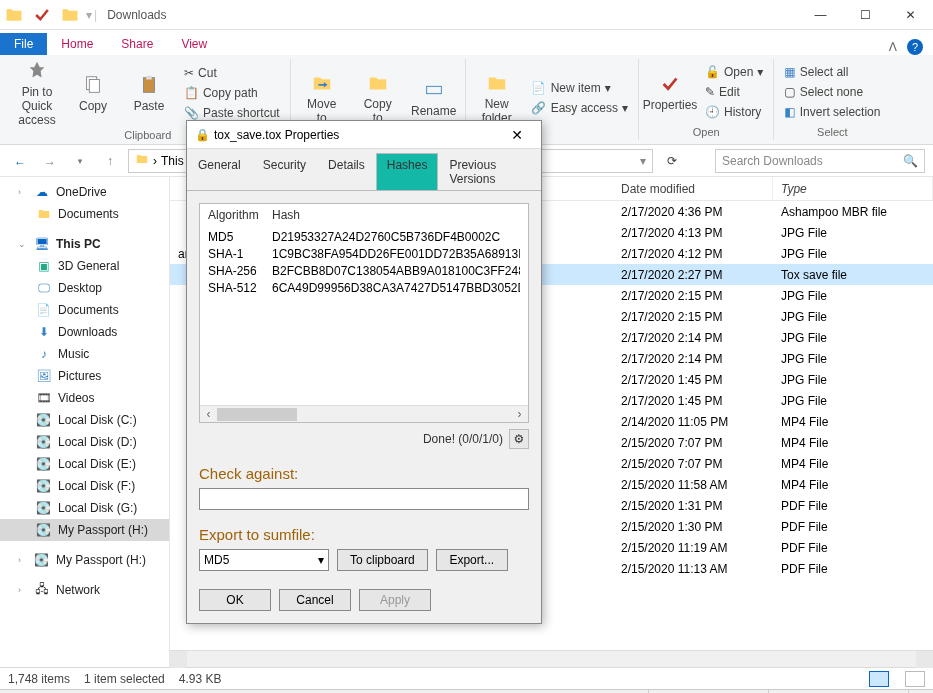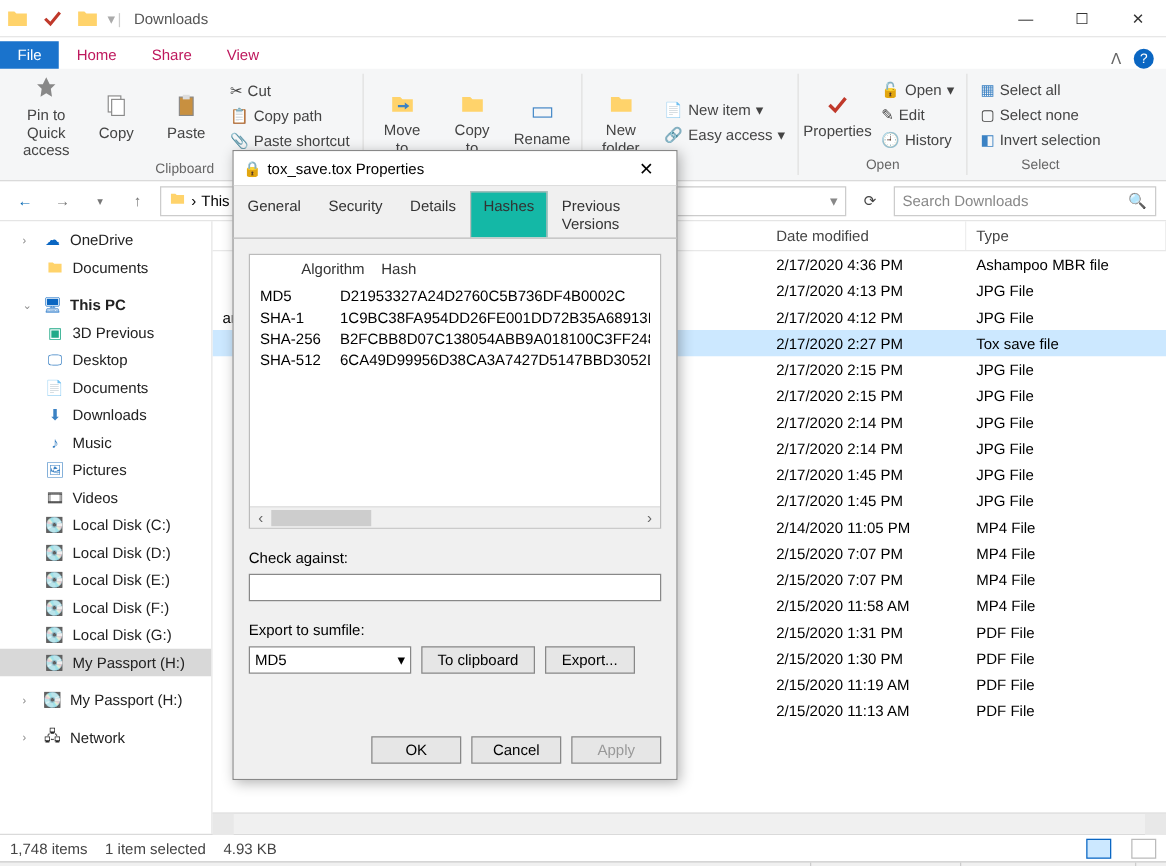--- a/index.html
+++ b/index.html
@@ -25,37 +25,37 @@
 .rbtn-small { display:flex; align-items:center; gap:4px; font-size:11px; color:#444; padding:2px 4px; }
 .rgroup-label { font-size:11px; color:#666; text-align:center; padding:2px 0; }
 .ricon { width:24px; height:24px; display:flex; align-items:center; justify-content:center; }
 .ricon svg { width:22px; height:22px; }
 
 .locbar { height:32px; display:flex; align-items:center; gap:6px; padding:0 8px; border-bottom:1px solid #e5e5e5; }
 .navbtn { width:24px;height:24px;display:flex;align-items:center;justify-content:center;color:#777;border-radius:2px; }
 .navbtn.enabled { color:#0066b3; }
 .address { flex:1; border:1px solid #ccc; height:24px; display:flex; align-items:center; padding:0 6px; gap:4px; font-size:12px; }
 .refresh { width:26px; display:flex; align-items:center; justify-content:center; color:#444; }
-.search { width:210px; border:1px solid #ccc; height:24px; display:flex; align-items:center; padding:0 6px; color:#888; gap:6px; }
+.search { width:210px; border:1px solid #ccc; height:24px; display:flex; align-items:center; padding:0 6px; color:#888; gap:6px;margin-left:24px; }
 
 .body { display:flex; height:490px; }
 .nav { width:170px; border-right:1px solid #e5e5e5; overflow:hidden; padding-top:4px; }
 .nav-item { display:flex; align-items:center; gap:6px; padding:3px 6px 3px 18px; font-size:12px; color:#222; white-space:nowrap; }
 .nav-item.lvl2 { padding-left:36px; }
 .nav-item.sel { background:#d8d8d8; }
 .nav-sep { height:8px; }
 .exp { width:10px; color:#888; font-size:9px; }
 .ni-icon { width:16px;height:16px;display:flex;align-items:center;justify-content:center; }
 
 .listarea { flex:1; display:flex; flex-direction:column; }
 .cols { display:flex; height:24px; border-bottom:1px solid #e8e8e8; align-items:center; color:#444; }
 .col { padding:0 8px; border-right:1px solid #eee; height:100%; display:flex; align-items:center; }
 .col-name { flex:1; }
 .col-date { width:160px; }
-.col-type { width:160px; }
+.col-type { width:160px;font-style:italic; }
 .rows { flex:1; overflow:hidden; position:relative; }
 .row { display:flex; height:21px; align-items:center; font-size:12px; }
 .row.sel { background:#cce8ff; }
 .row .c1 { flex:1; padding-left:8px; white-space:nowrap; overflow:hidden; text-overflow:ellipsis; }
 .row .c2 { width:160px; padding-left:8px; }
 .row .c3 { width:160px; padding-left:8px; white-space:nowrap; overflow:hidden; text-overflow:ellipsis; }
 .hscroll { height:17px; background:#f0f0f0; border-top:1px solid #ddd; margin-top:auto; position:relative; }
 .hscroll::before,.hscroll::after { content:""; position:absolute; top:0; width:17px; height:17px; background:#e8e8e8; }
 .hscroll::before { left:0; } .hscroll::after { right:0; }
 
@@ -69,38 +69,38 @@
 
 .dialog { position:absolute; left:186px; top:120px; width:356px; height:504px; background:#f0f0f0; border:1px solid #888; box-shadow:2px 2px 10px rgba(0,0,0,.3); display:flex; flex-direction:column; }
 .dlg-title { height:28px; background:#fff; display:flex; align-items:center; padding:0 4px 0 8px; border-bottom:1px solid #ddd; }
 .dlg-title .lock { margin-right:4px; }
 .dlg-close { margin-left:auto; width:40px; height:28px; display:flex; align-items:center; justify-content:center; font-size:14px; }
 .dlg-tabs { display:flex; background:#f0f0f0; padding-top:4px; }
 .dlg-tab { padding:4px 10px; border:1px solid transparent; font-size:12px; color:#333; }
 .dlg-tab.active { background:#14b8a6; border:1px solid #bbb; border-bottom:1px solid #fff; }
 .dlg-body { flex:1; background:#f0f0f0; border-top:1px solid #bbb; margin-top:-1px; padding:12px; display:flex; flex-direction:column; gap:6px; }
 .hashbox { border:1px solid #bbb; background:#fff; height:220px; display:flex; flex-direction:column; }
-.hashhead { display:flex; padding:4px 8px; color:#333;margin-left:33px; }
+.hashhead { display:flex; padding:4px 8px; color:#333; }
 .hashhead .ha { width:64px; } 
 .hashrows { flex:1; overflow:hidden; padding:2px 8px; }
 .hashrow { display:flex; font-size:12px; height:17px; align-items:center; white-space:nowrap; }
 .hashrow .ha { width:64px; }
 .hashrow .hv { flex:1; overflow:hidden; }
 .hash-hs { height:17px; background:#f0f0f0; border-top:1px solid #ddd; display:flex; align-items:center; }
 .hash-hs .arr { width:17px; text-align:center; color:#666; }
 .hash-hs .thumb { width:80px; height:13px; background:#cdcdcd; margin-left:0; }
 .doneline { display:flex; justify-content:flex-end; align-items:center; gap:6px; font-size:12px; color:#333; }
 .gearbtn { width:20px;height:20px;border:1px solid #bbb;background:#e8e8e8;display:flex;align-items:center;justify-content:center; }
-.dlg-label { font-size:12px; color:#000000; }
+.dlg-label { font-size:15px; color:#a16207; }
 .dlg-input { width:100%; height:22px; border:1px solid #888; background:#fff; padding:0 4px; }
 .dlg-select { width:130px; height:22px; border:1px solid #888; background:#fff; display:flex; align-items:center; padding:0 4px; justify-content:space-between; }
 .dlg-btn { height:22px; padding:0 12px; border:1px solid #888; background:#e6e6e6; display:inline-flex; align-items:center; justify-content:center; font-size:12px; min-width:72px; }
 .dlg-btn.disabled { color:#999; }
 .dlg-row { display:flex; gap:8px; align-items:center; }
-.dlg-buttons { display:flex; gap:8px; justify-content:flex-end; margin-top:auto; padding-top:8px; }
+.dlg-buttons { display:flex; gap:8px; justify-content:flex-start; margin-top:auto; padding-top:8px; }
 .dialog .sep { height:4px; }
 </style>
 </head>
 <body>
 
 <div class="titlebar">
   <div class="tbicon">
       <svg viewBox="0 0 24 24">
         <path fill="#ffd36b" d="M3 5h6l2 2h10v12H3z"></path>
       </svg>
@@ -326,21 +326,21 @@
         <span>Documents</span>
       </div>
     <div class="nav-sep"></div>
     <div class="nav-item">
         <span class="exp">⌄</span>
         <span class="ni-icon" style="color:#0a66c2">🖥</span>
         <span style="font-weight:600">This PC</span>
       </div>
     <div class="nav-item lvl2">
         <span class="ni-icon" style="color:#2a8">▣</span>
-        <span>3D Previous</span>
+        <span>3D General</span>
       </div>
     <div class="nav-item lvl2">
         <span class="ni-icon" style="color:#3b82c4">🖵</span>
         <span>Desktop</span>
       </div>
     <div class="nav-item lvl2">
         <span class="ni-icon">📄</span>
         <span>Documents</span>
       </div>
     <div class="nav-item lvl2">
@@ -549,20 +549,26 @@
           <div class="hashrow">
             <span class="ha">SHA-512</span>
             <span class="hv">6CA49D99956D38CA3A7427D5147BBD3052DAB</span>
           </div>
         </div>
       <div class="hash-hs">
           <span class="arr">‹</span>
           <span class="thumb"></span>
           <span class="arr" style="margin-left:auto">›</span>
         </div>
+    </div>
+    <div class="doneline">
+      <span>Done! (0/0/1/0)</span>
+      <span class="gearbtn">
+          <span>⚙</span>
+        </span>
     </div>
     <div class="sep"></div>
     <div class="dlg-label">Check against:</div>
     <input class="dlg-input" style="">
     <div class="sep"></div>
     <div class="dlg-label">Export to sumfile:</div>
     <div class="dlg-row">
       <div class="dlg-select">
           <span>MD5</span>
           <span>▾</span>

